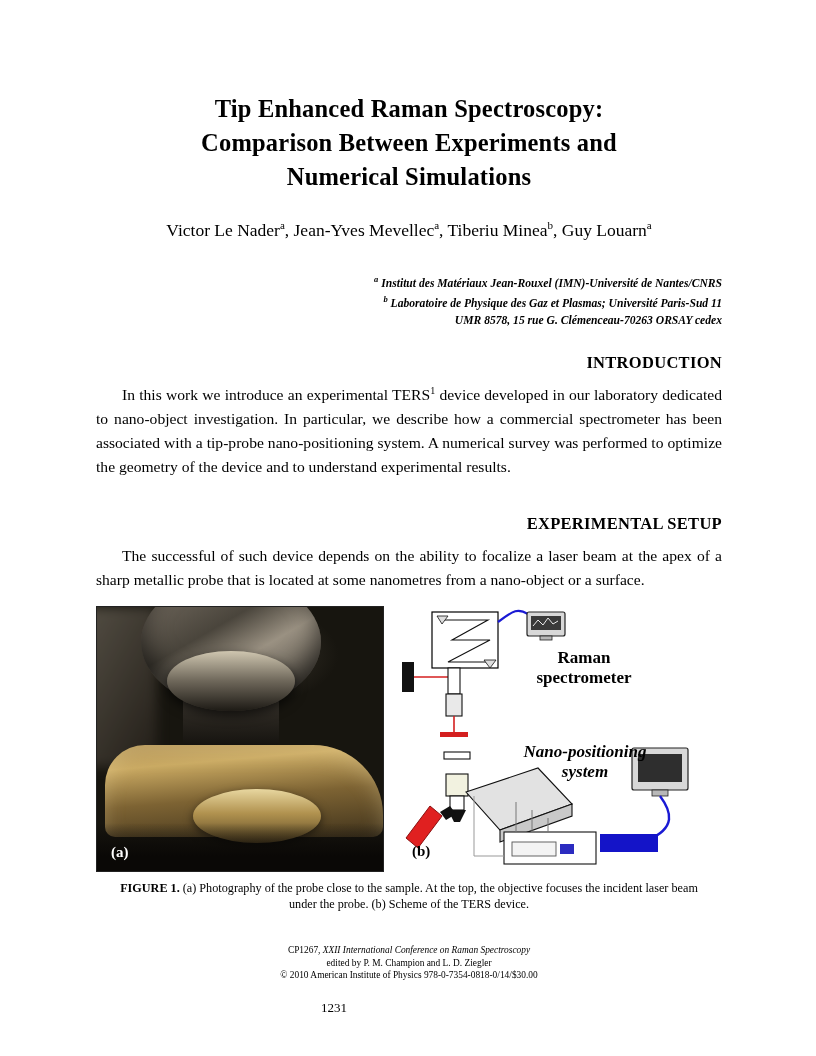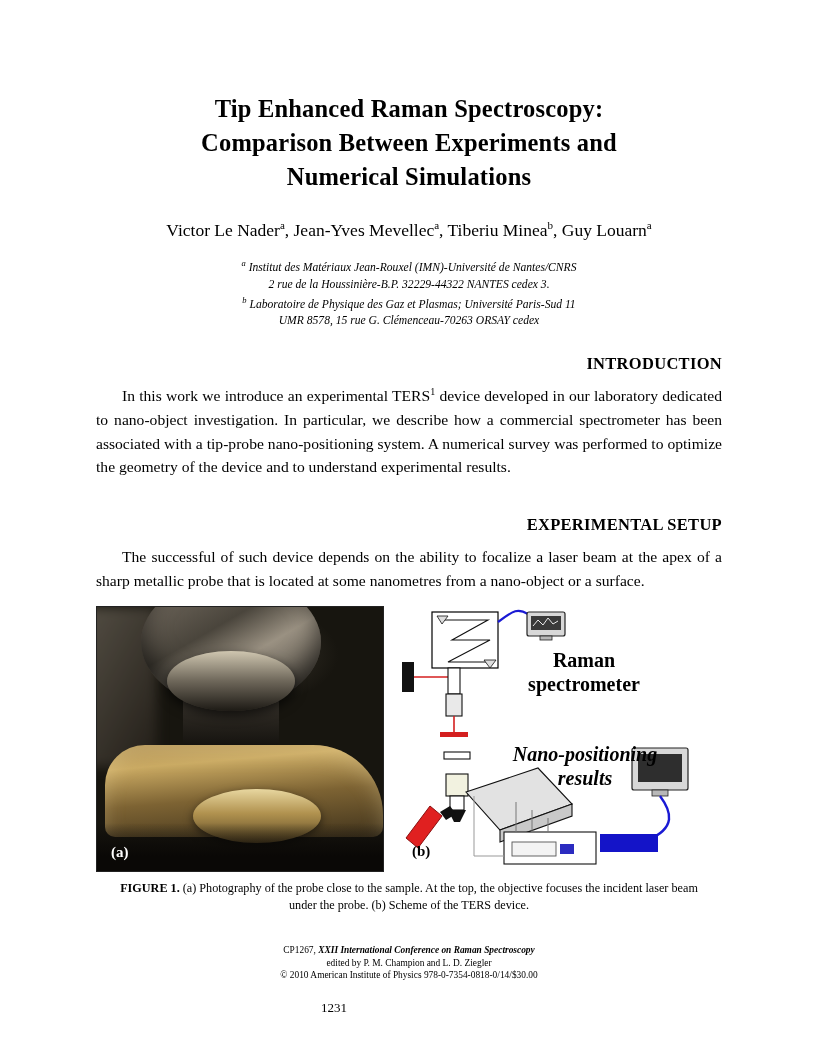--- a/index.html
+++ b/index.html
@@ -46,26 +46,27 @@
   .authors {
     margin-top: 26px;
     text-align: center;
     font-size: 17.5px;
     font-family: "Liberation Serif", serif;
   }
   .authors sup { font-size: 11px; vertical-align: super; }
 
   
   .affiliations {
-    margin-top: 16px;
-    text-align: center;
+    margin-top: 32px;
+    text-align: right;
     font-size: 11.6px;
     font-style: italic;
     line-height: 1.45;
     font-family: "Liberation Serif", serif;
+    font-weight: bold;
   }
   .affiliations .aff { display: block; }
   .affiliations sup { font-size: 8.5px; vertical-align: super; font-style: italic; }
 
   
   .section-heading {
     text-align: right;
     font-weight: bold;
     font-size: 16.5px;
     margin-top: 24px;
@@ -167,21 +168,21 @@
   .schematic {
     position: absolute;
     left: 300px;
     top: 0;
     width: 326px;
     height: 266px;
   }
   .sch-text {
     position: absolute;
     font-weight: bold;
-    font-size: 20px;
+    font-size: 17px;
     font-family: "Liberation Serif", serif;
     text-align: center;
     line-height: 1.2;
   }
 
   .figure-caption {
     margin-top: 6px;
     font-size: 12.2px;
     line-height: 1.35;
     text-align: center;
@@ -194,21 +195,21 @@
     position: absolute;
     left: 96px;
     top: 944px;
     width: 626px;
     text-align: center;
     font-size: 9.4px;
     line-height: 1.35;
     font-family: "Liberation Serif", serif;
   }
   .footer .f-line { display: block; }
-  .footer .f-line em { font-style: italic; font-weight: bold; }
+  .footer .f-line em { font-style: italic; }
   .page-number {
     position: absolute;
     left: 0;
     top: 1000px;
     width: 668px;
     text-align: center;
     font-size: 13px;
   }
 </style>
 </head>
@@ -222,21 +223,20 @@
       <span class="line">Comparison Between Experiments and</span>
       <span class="line">Numerical Simulations</span>
     </div>
 
     <div class="authors">
       <span>Victor Le Nader</span><sup>a</sup><span>, Jean-Yves Mevellec</span><sup>a</sup><span>, Tiberiu Minea</span><sup>b</sup><span>, Guy Louarn</span><sup>a</sup>
     </div>
 
     <div class="affiliations">
       <span class="aff"><sup>a</sup> <span>Institut des Matériaux Jean-Rouxel (IMN)-Université de Nantes/CNRS</span></span>
-      <span class="aff"><span>2 rue de la Houssinière-B.P. 32229-44322 NANTES cedex 3.</span></span>
       <span class="aff"><sup>b</sup> <span>Laboratoire de Physique des Gaz et Plasmas; Université Paris-Sud 11</span></span>
       <span class="aff"><span>UMR 8578, 15 rue G. Clémenceau-70263 ORSAY cedex</span></span>
     </div>
 
     <div class="section-heading">INTRODUCTION</div>
     <p class="para"><span>In this work we introduce an experimental TERS</span><sup>1</sup><span> device developed in our laboratory dedicated to nano-object investigation. In particular, we describe how a commercial spectrometer has been associated with a tip-probe nano-positioning system. A numerical survey was performed to optimize the geometry of the device and to understand experimental results.</span></p>
 
     <div class="section-heading" id="sec-setup">EXPERIMENTAL SETUP</div>
     <p class="para">The successful of such device depends on the ability to focalize a laser beam at the apex of a sharp metallic probe that is located at some nanometres from a nano-object or a surface.</p>
 
@@ -308,21 +308,21 @@
 
           <rect x="204" y="228" width="58" height="18" fill="#1414c8"></rect>
         </svg>
 
         <div class="sch-text" style="left:128px; top:42px; width:120px;">
           <span>Raman</span><br>
           <span>spectrometer</span>
         </div>
         <div class="sch-text" style="left:104px; top:136px; width:170px;font-style:italic;">
           <span>Nano-positioning</span><br>
-          <span>results</span>
+          <span>system</span>
         </div>
         <div class="panel-label dark" style="left:16px; bottom:12px;">(b)</div>
       </div>
     </div>
 
     <div class="figure-caption">
       <span class="fignum">FIGURE 1.</span>
       <span>(a) Photography of the probe close to the sample. At the top, the objective focuses the incident laser beam under the probe. (b) Scheme of the TERS device.</span>
     </div>
 

